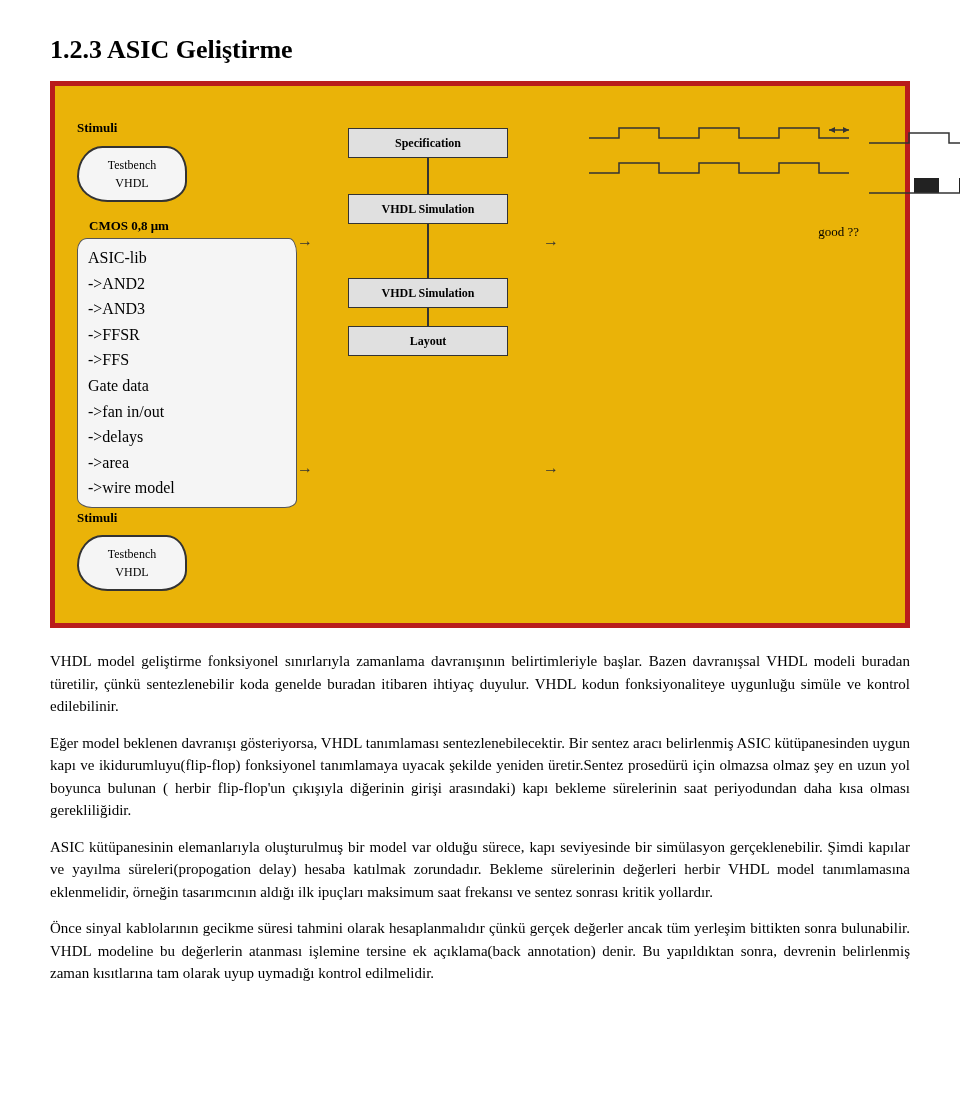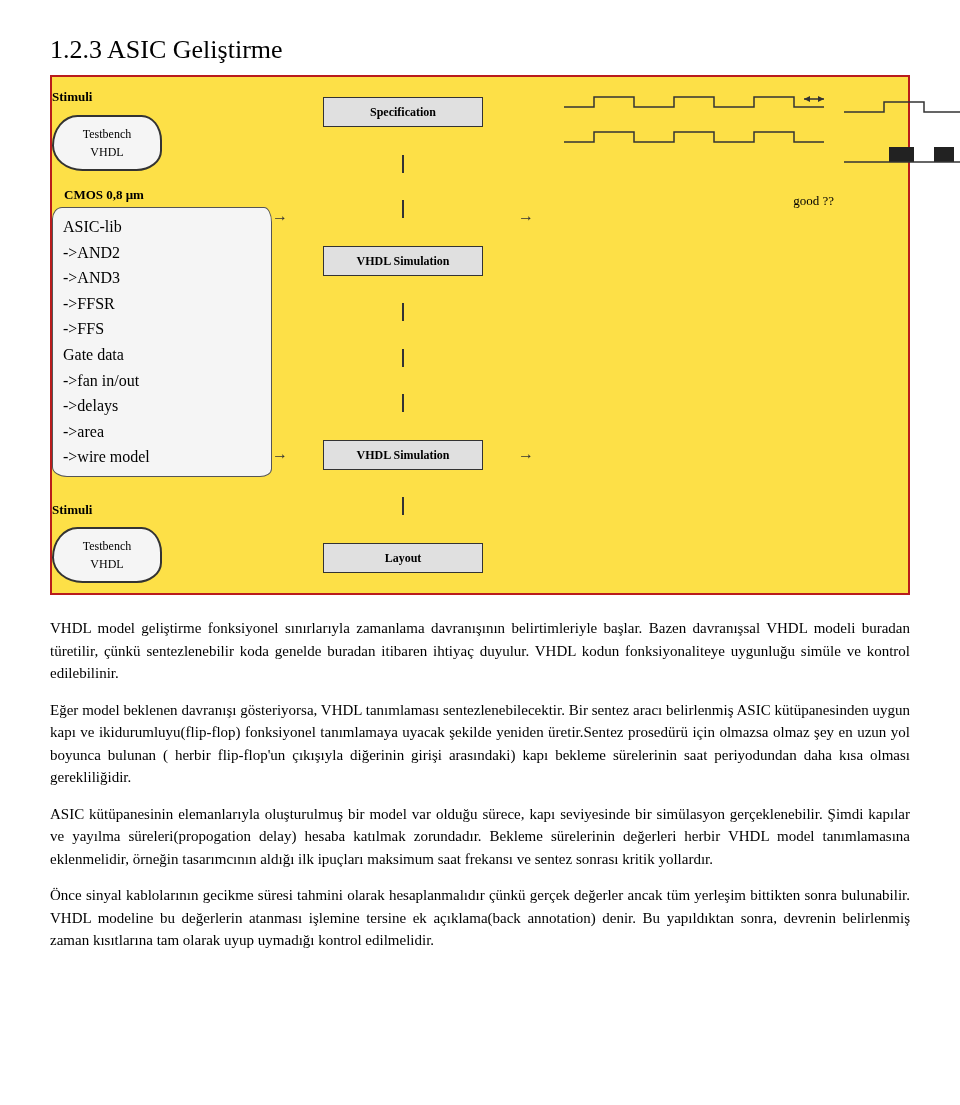--- a/index.html
+++ b/index.html
@@ -7,27 +7,27 @@
       font-family: "Times New Roman", Times, serif;
       background: #fff;
       color: #000;
       width: 960px;
       padding: 30px 50px;
       font-size: 15px;
       line-height: 1.5;
     }
     h1 {
       font-size: 26px;
-      font-weight: normal;
-      margin-bottom: 6px;
+      font-weight: bold;
+      margin-bottom: 12px;
     }
     .diagram-container {
-      border: 2px solid #b91c1c;
-      background: #fde047;
-      padding: 0;
+      border: 5px solid #b91c1c;
+      background: #eab308;
+      padding: 22px;
       margin-bottom: 22px;
       display: flex;
       align-items: stretch;
       width: 100%;
       min-height: 520px;
       position: relative;
     }
     
     .left-col {
       width: 220px;
@@ -75,21 +75,21 @@
       gap: 4px;
     }
     .stimuli-bottom .stimuli-label { margin-bottom: 4px; }
 
     
     .middle-col {
       flex: 0 0 230px;
       display: flex;
       flex-direction: column;
       align-items: center;
-      justify-content: space-between;
+      justify-content: flex-start;
       padding: 20px 0;
       gap: 0;
       position: relative;
     }
     .flow-item {
       display: flex;
       flex-direction: column;
       align-items: center;
       position: relative;
       width: 100%;

